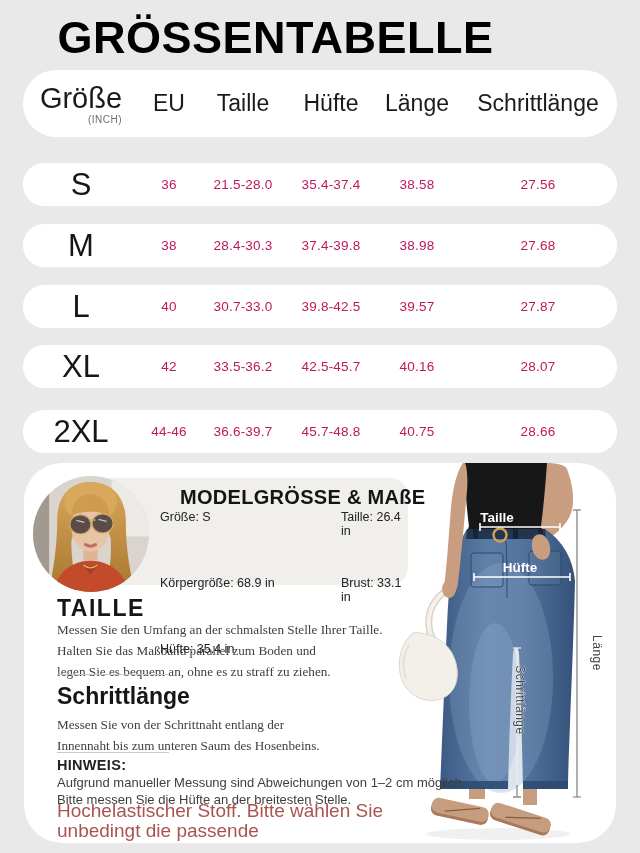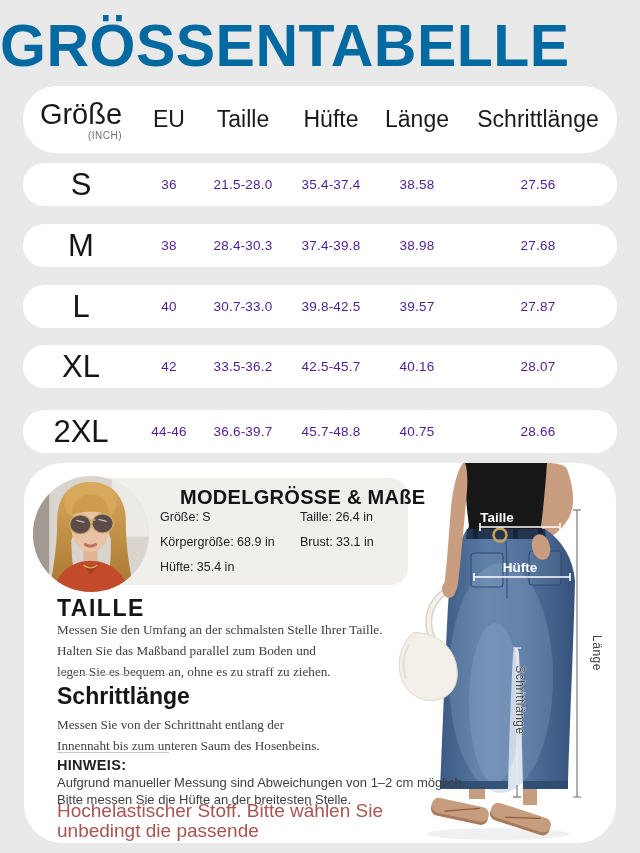--- a/index.html
+++ b/index.html
@@ -1,40 +1,40 @@
 <!DOCTYPE html>
 <html><head>
 <meta charset="utf-8">
 <style>
   html,body{margin:0;padding:0;background:#e9e9e9;}
   .page{position:relative;width:640px;height:853px;background:#e9e9e9;overflow:hidden;
         font-family:"Liberation Sans","DejaVu Sans",sans-serif;color:#1a1a1a;}
   
   .title{position:absolute;top:12px;left:0;width:551px;margin:0;text-align:center;
-         font-size:59px;font-weight:700;letter-spacing:.5px;color:#0369a1;}
+         font-size:45px;font-weight:700;letter-spacing:.5px;color:#000000;}
   
   .pill{position:absolute;left:23px;width:594px;background:#fff;display:grid;
         grid-template-columns:116px 60px 88px 88px 84px 1fr;align-items:center;justify-items:center;}
-  .thead{top:86px;height:67px;border-radius:33px;}
+  .thead{top:70px;height:67px;border-radius:33px;}
   .hcell{font-size:23px;font-weight:500;color:#1a1a1a;}
   .hsize{font-size:29px;font-weight:500;line-height:30px;}
   .hinch{font-size:10px;color:#6e6e6e;letter-spacing:.5px;text-align:right;margin-top:1px;}
   .trow{height:43px;border-radius:21px;}
   .r0{top:163px}.r1{top:224px}.r2{top:285px}.r3{top:345px}.r4{top:410px}
   .csize{font-size:31px;font-weight:500;color:#161616;}
-  .cval{font-size:13.5px;color:#4c1d95;letter-spacing:.2px;}
+  .cval{font-size:13.5px;color:#be185d;letter-spacing:.2px;}
   
   .card{position:absolute;left:24px;top:463px;width:592px;height:380px;background:#fff;
         border-radius:38px;overflow:hidden;}
   .photo{position:absolute;right:0;top:0;width:233px;height:380px;}
   .infobox{position:absolute;left:62px;top:15px;width:322px;height:107px;background:#f1efec;border-radius:18px;}
   .info-title{position:absolute;left:136px;top:23px;font-size:20px;font-weight:700;
               letter-spacing:.3px;color:#141414;margin-left:20px;}
   .info-items{position:absolute;left:136px;top:47px;width:246px;display:grid;
-              grid-template-columns:140px 1fr;grid-auto-rows:25px;font-size:12.5px;color:#222;}
+              grid-template-columns:140px 1fr;grid-auto-rows:25px;font-size:12.5px;color:#222;gap:41px;}
   .avatar{position:absolute;left:9px;top:13px;width:116px;height:116px;border-radius:50%;overflow:hidden;}
   .h2{position:absolute;left:33px;margin:0;font-weight:700;color:#161616;}
   .h2a{top:132px;font-size:23px;letter-spacing:1.5px;}
   .h2b{top:220px;font-size:23px;}
   .para{position:absolute;left:33px;margin:0;font-size:13.2px;line-height:21px;color:#3e3e3e;
         white-space:pre-line;width:400px;font-family:Liberation Serif, serif;}
   .p1{top:156px;}
   .p2{top:251px;}
   .divider{position:absolute;left:33px;width:112px;height:1px;background:#c9c9c9;}
   .d1{top:211px}.d2{top:289px}

